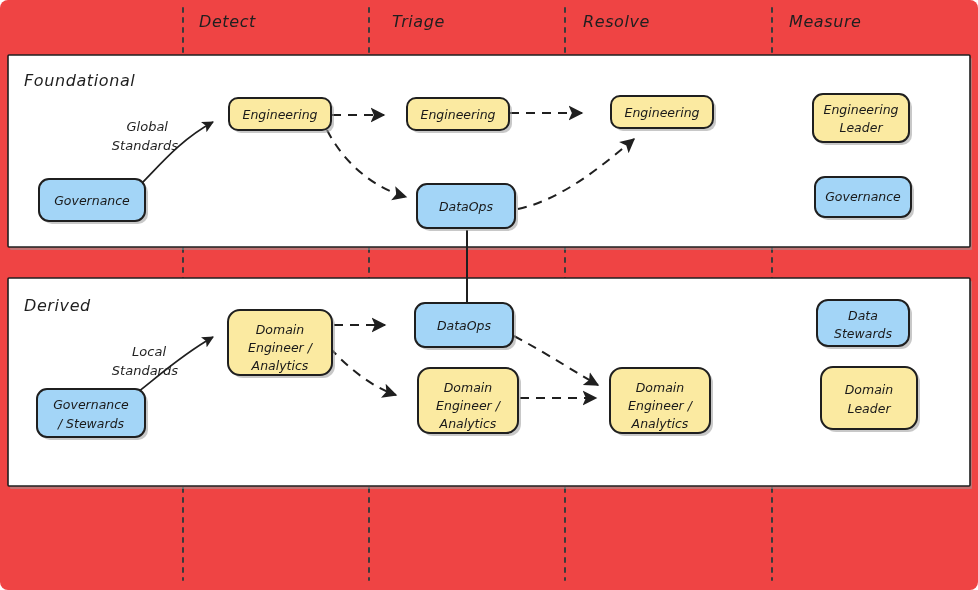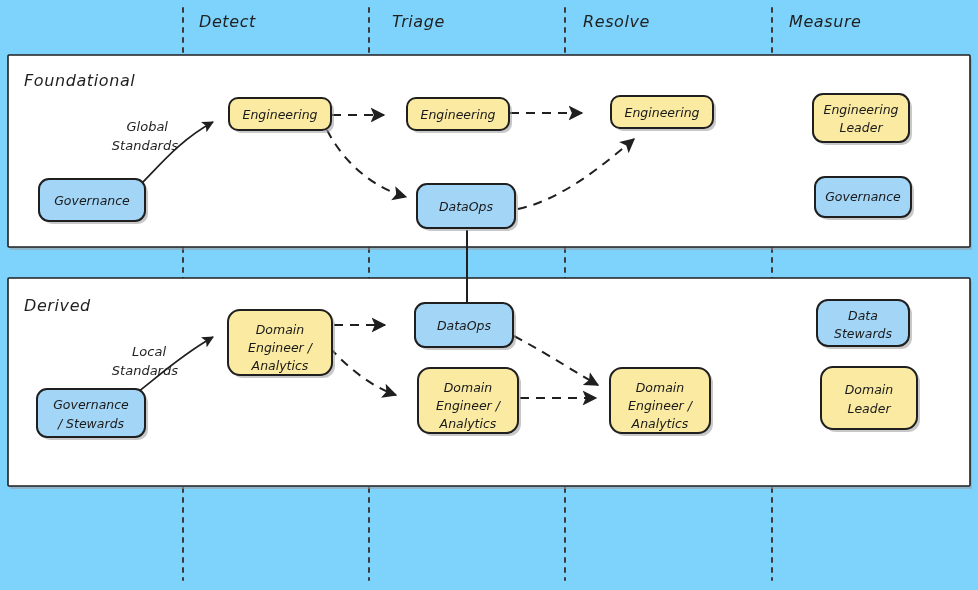--- a/index.html
+++ b/index.html
@@ -8,22 +8,23 @@
     padding: 0;
     background: #ffffff;
   }
   body {
     font-family: "DejaVu Sans", sans-serif;
   }
   #canvas {
     position: relative;
     width: 978px;
     height: 590px;
-    background: #7dd3fc;
+    background: #ef4444;
     overflow: hidden;
+    border-radius: 8px;
   }
   svg.diagram {
     position: absolute;
     left: 0;
     top: 0;
     width: 978px;
     height: 590px;
   }
   .col-header {
     font-family: "DejaVu Sans", sans-serif;

